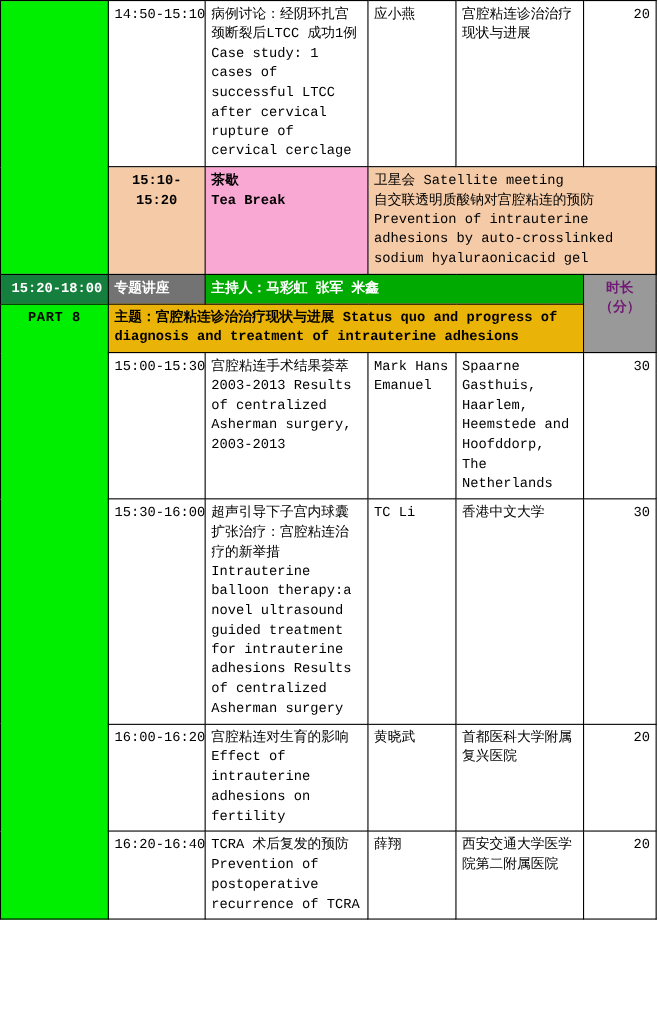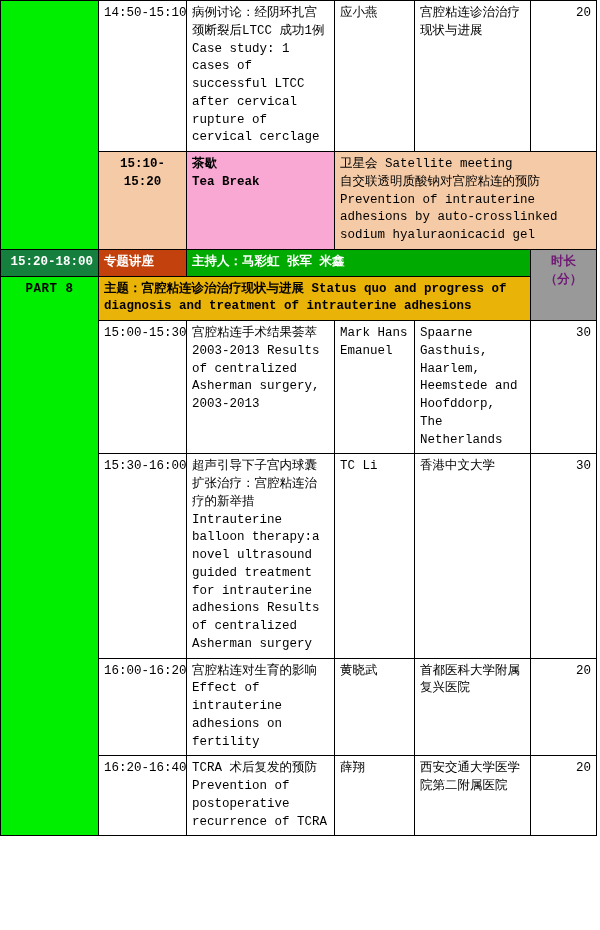--- a/index.html
+++ b/index.html
@@ -76,21 +76,21 @@
   }
   .sec-time {
     background: #15803d;
     color: #ffffff;
     font-weight: bold;
     text-align: right;
     vertical-align: middle;
     font-size: 12.5px;
   }
   .sec-label {
-    background: #c2410c;
+    background: #737373;
     color: #ffffff;
     font-weight: bold;
     vertical-align: middle;
     font-size: 12.5px;
   }
   .sec-chair {
     background: #00aa00;
     color: #ffffff;
     font-weight: bold;
     vertical-align: middle;

